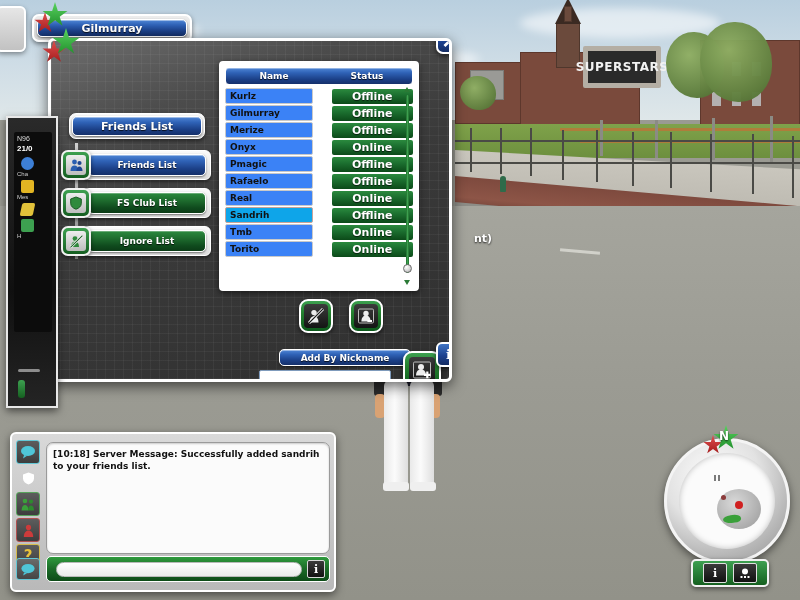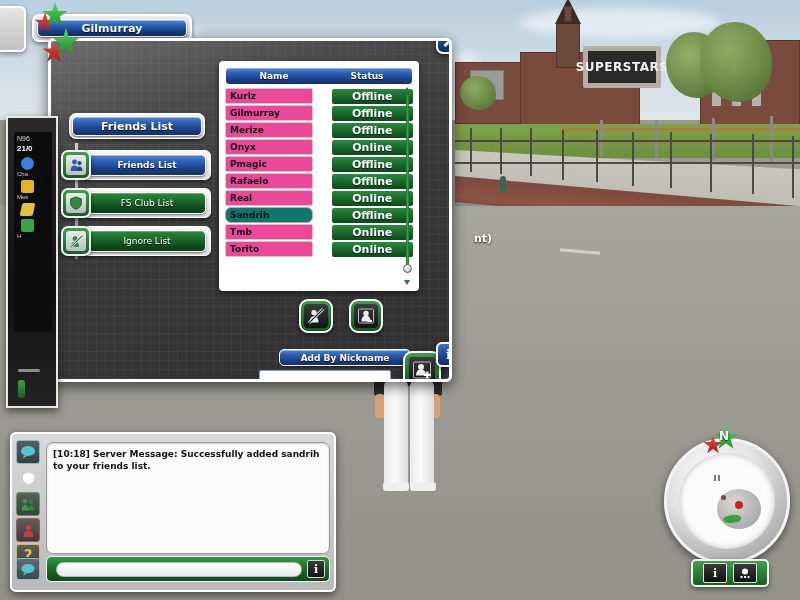--- a/index.html
+++ b/index.html
@@ -100,21 +100,21 @@
     color: #fff; font-weight: bold;
     text-align: center;
     text-shadow: 0 1px 1px rgba(0,0,0,.8);
     box-shadow: inset 0 1px 0 rgba(255,255,255,.45), 0 1px 2px rgba(0,0,0,.5);
     font-family: "DejaVu Sans", sans-serif;
   }
   .green-btn {
     background: linear-gradient(180deg,#2b8a3e 0%,#1f6e2f 35%,#0f4a1d 75%,#0b3b16 100%);
     border: 1px solid #ffffff;
     border-radius: 5px;
-    color: #fff; font-weight: normal;
+    color: #fff; font-weight: bold;
     text-align: center;
     text-shadow: 0 1px 1px rgba(0,0,0,.8);
     box-shadow: inset 0 1px 0 rgba(255,255,255,.3), 0 1px 2px rgba(0,0,0,.5);
     font-family: "DejaVu Sans", sans-serif;
   }
   .icon-green {
     background: linear-gradient(180deg,#3da050 0%,#24802f 40%,#0d5a1c 100%);
     border: 2px solid #ffffff;
     border-radius: 9px;
     box-shadow: 0 2px 4px rgba(0,0,0,.55);
@@ -238,33 +238,32 @@
     color: #fff; font-weight: bold; font-size: 9px;
     display:flex; align-items:center; justify-content:center;
     text-shadow: 0 1px 1px rgba(0,0,0,.8);
     font-family: "DejaVu Sans", sans-serif;
   }
   #tbl-head .th.name { width: 96px; }
   #tbl-head .th.status { flex: 1; }
   .trow { display: flex; height: 16px; margin-bottom: 1px; align-items: center; }
   .cell-name {
     width: 94px; height: 16px;
-    background: #ec4899;
+    background: #3b82f6;
     border: 1px solid #c9c9c9;
     border-radius: 2px;
     font-size: 9px; color: #111;
     display: flex; align-items: center;
     padding-left: 4px;
     font-family: "DejaVu Sans", sans-serif;
     font-weight: bold;
   }
   .trow.highlight .cell-name {
     border-color: #c9a49a;
-    background: #0f766e;
-    border-radius: 6px;
+    background: #0ea5e9;
   }
   .cell-status {
     width: 88px; height: 15px; margin-left: 19px;
     background: linear-gradient(180deg,#2b8a3e 0%,#1c7030 40%,#0c4a19 100%);
     border-radius: 2px;
     color: #fff; font-size: 11px; font-weight: bold;
     display:flex; align-items:center; justify-content:center;
     text-shadow: 0 1px 1px rgba(0,0,0,.7);
     font-family: "DejaVu Sans", sans-serif;
   }

